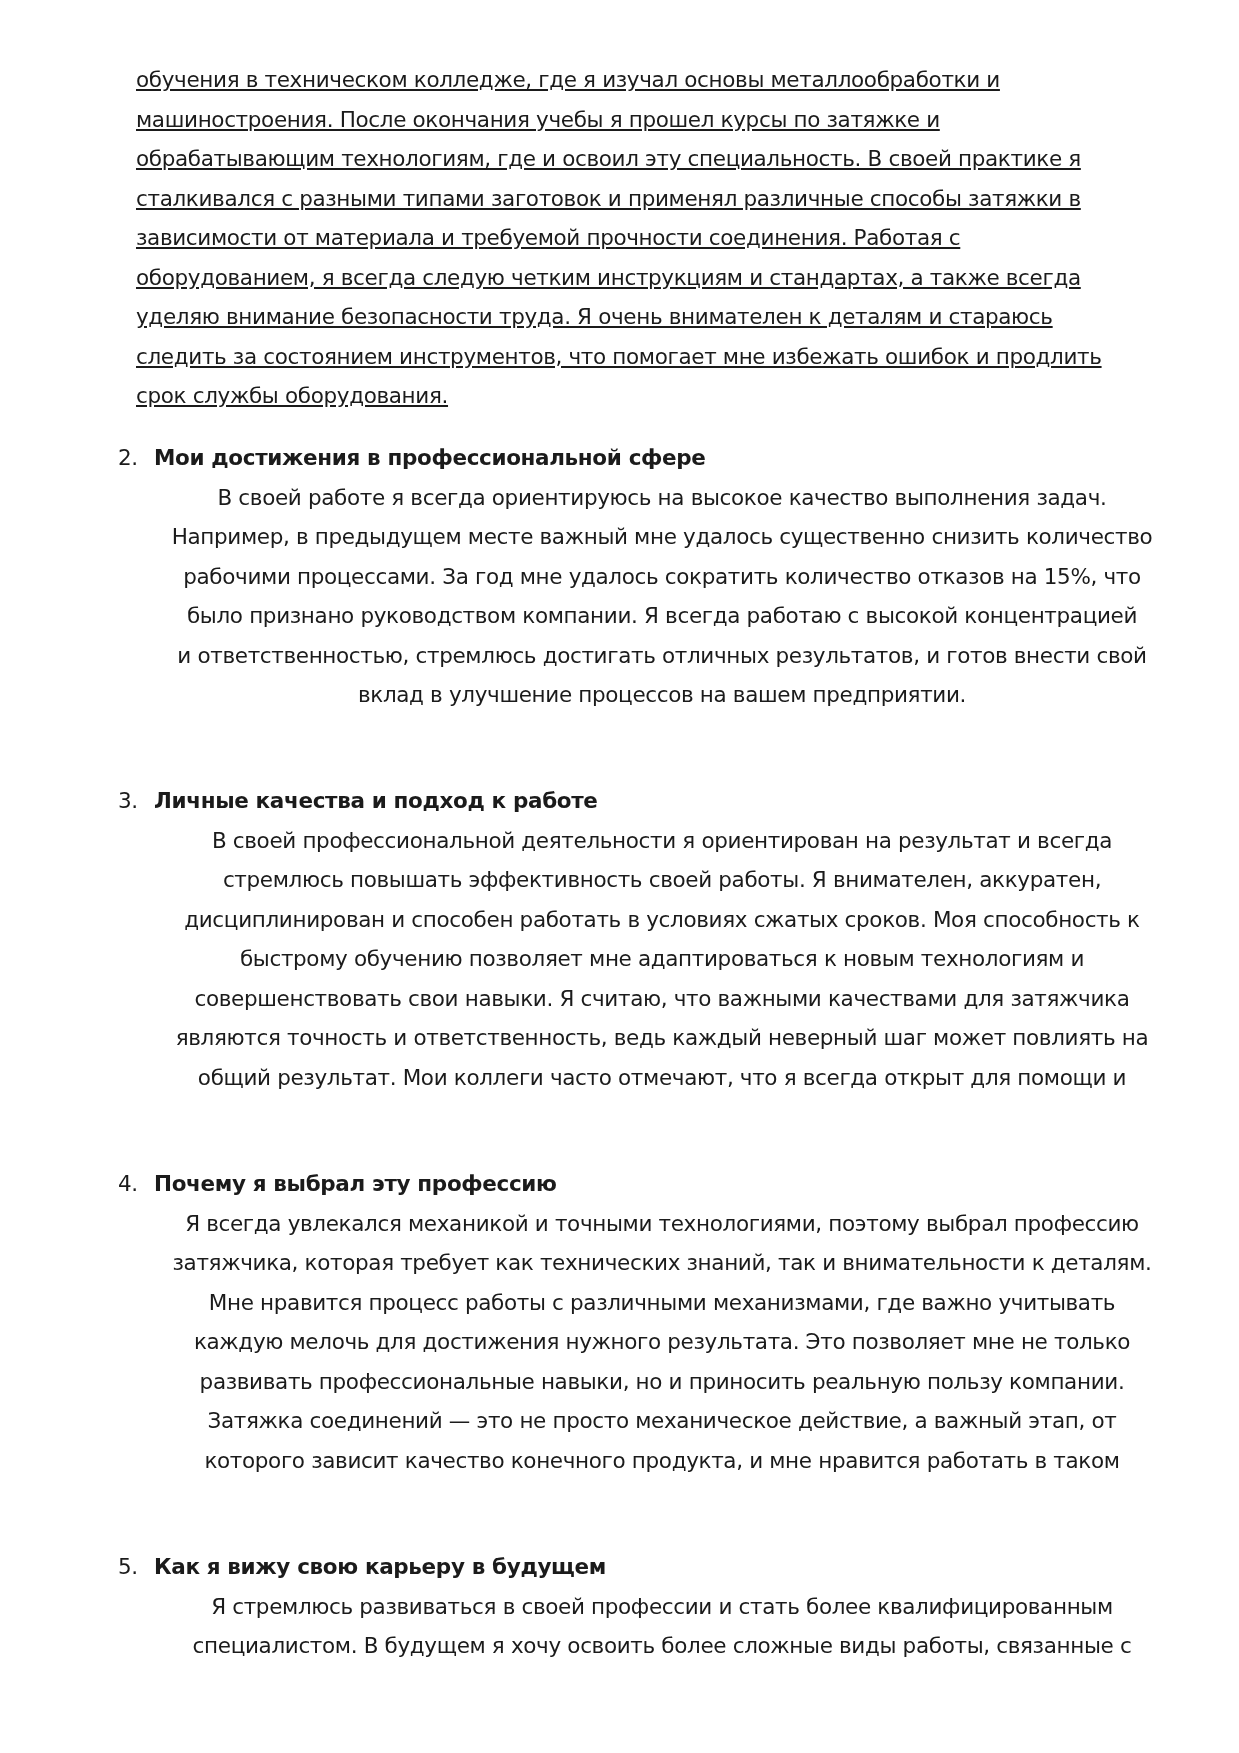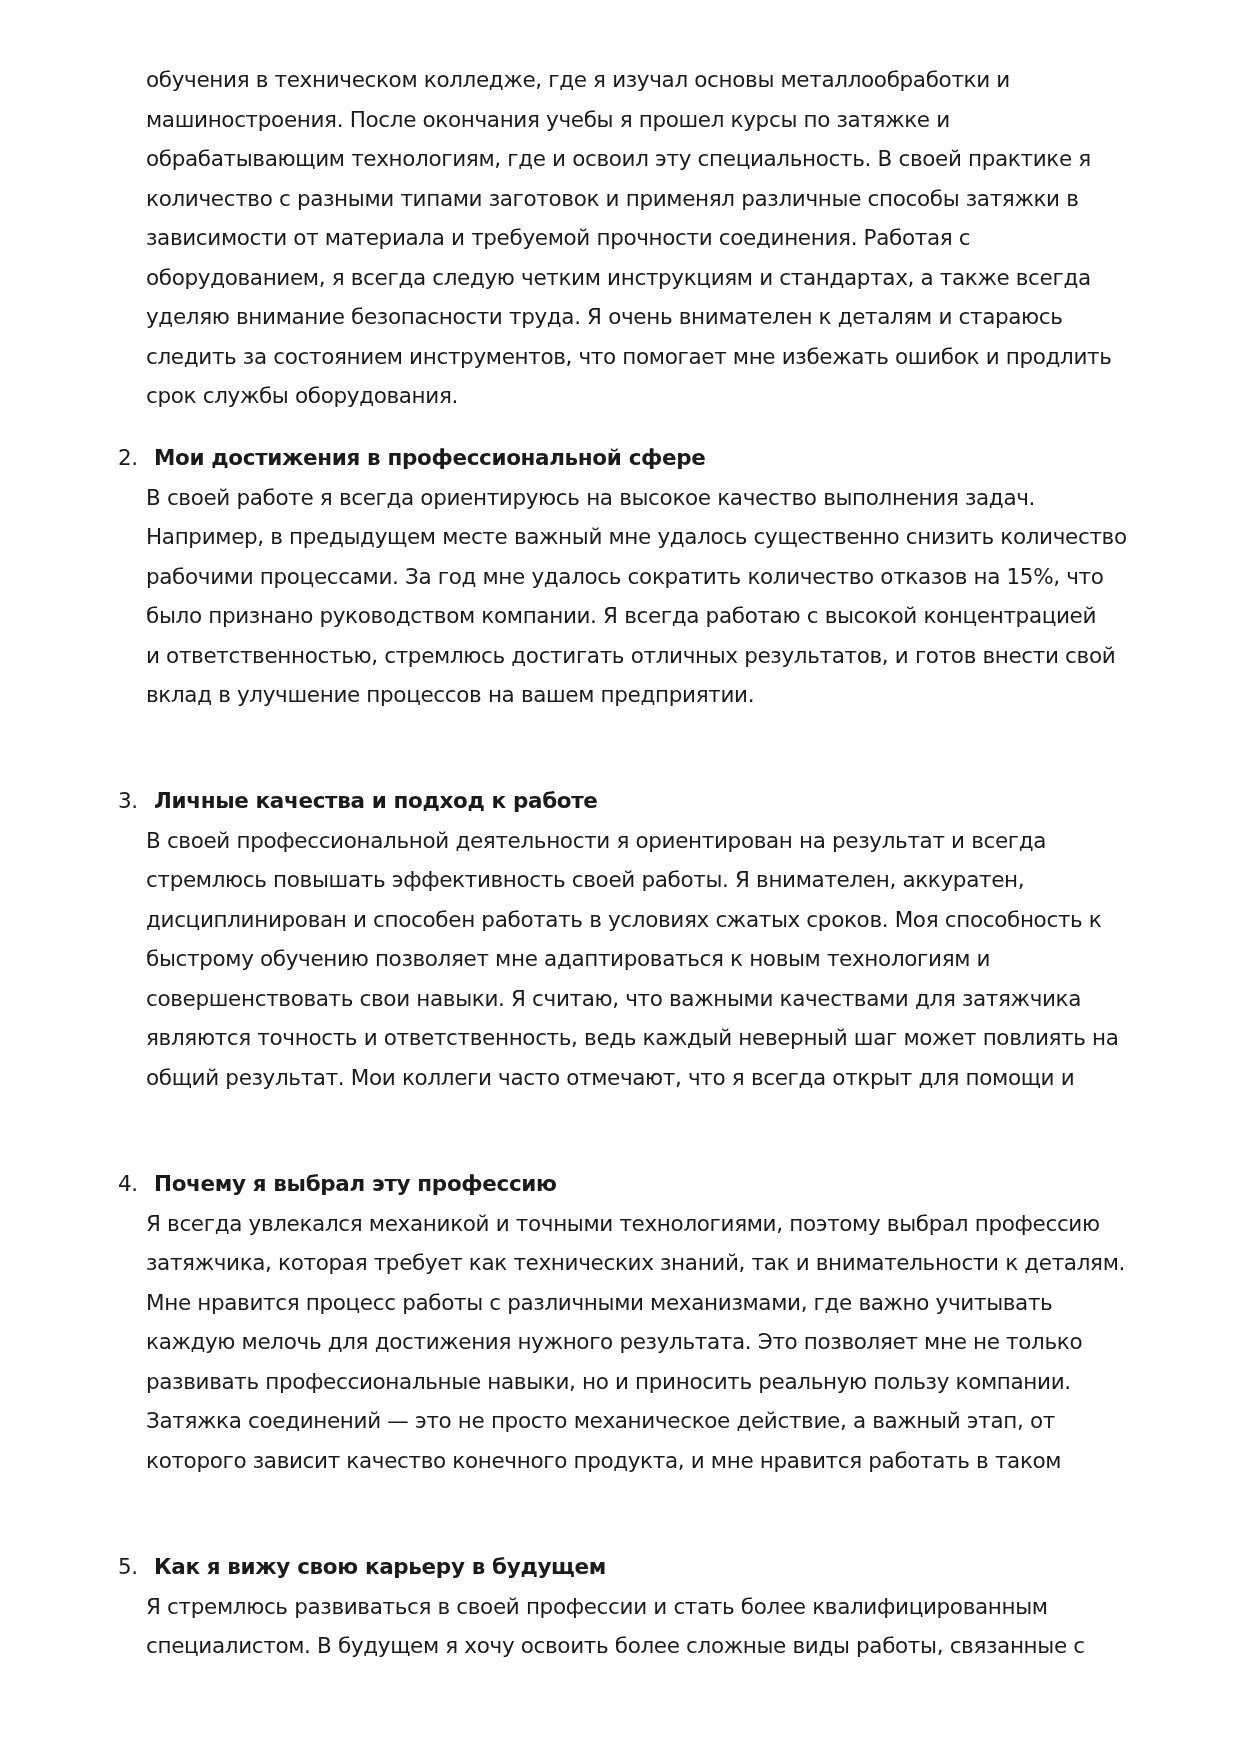--- a/index.html
+++ b/index.html
@@ -22,23 +22,24 @@
       width: 1239px;
     }
     .para {
       font-size: 21.5px;
       line-height: 39.5px;
       letter-spacing: -0.35px;
       margin: 0;
     }
     .lead {
       position: absolute;
-      left: 146px;
+      left: 136px;
       top: 60px;
       width: 1010px;
+      text-decoration: underline;
     }
     .item {
       position: absolute;
       left: 118px;
       width: 1040px;
     }
     .item .head {
       font-size: 21.5px;
       line-height: 39.5px;
       letter-spacing: -0.35px;
@@ -46,35 +47,36 @@
     }
     .item .num {
       width: 28px;
       flex: 0 0 28px;
     }
     .item .title {
       font-weight: bold;
       margin-left: 8px;
     }
     .item .body {
-      margin-left: 28px;
+      margin-left: 39px;
       width: 1010px;
+      text-align: center;
     }
     .line { display: block; white-space: nowrap; }
   </style>
 </head>
 <body>
 
 <div class="page">
 
   <div class="lead para">
     <span class="line">обучения в техническом колледже, где я изучал основы металлообработки и</span>
     <span class="line">машиностроения. После окончания учебы я прошел курсы по затяжке и</span>
     <span class="line">обрабатывающим технологиям, где и освоил эту специальность. В своей практике я</span>
-    <span class="line">количество с разными типами заготовок и применял различные способы затяжки в</span>
+    <span class="line">сталкивался с разными типами заготовок и применял различные способы затяжки в</span>
     <span class="line">зависимости от материала и требуемой прочности соединения. Работая с</span>
     <span class="line">оборудованием, я всегда следую четким инструкциям и стандартах, а также всегда</span>
     <span class="line">уделяю внимание безопасности труда. Я очень внимателен к деталям и стараюсь</span>
     <span class="line">следить за состоянием инструментов, что помогает мне избежать ошибок и продлить</span>
     <span class="line">срок службы оборудования.</span>
   </div>
 
   <div class="item" style="top:438px;">
     <div class="head">
       <span class="num">2.</span>

